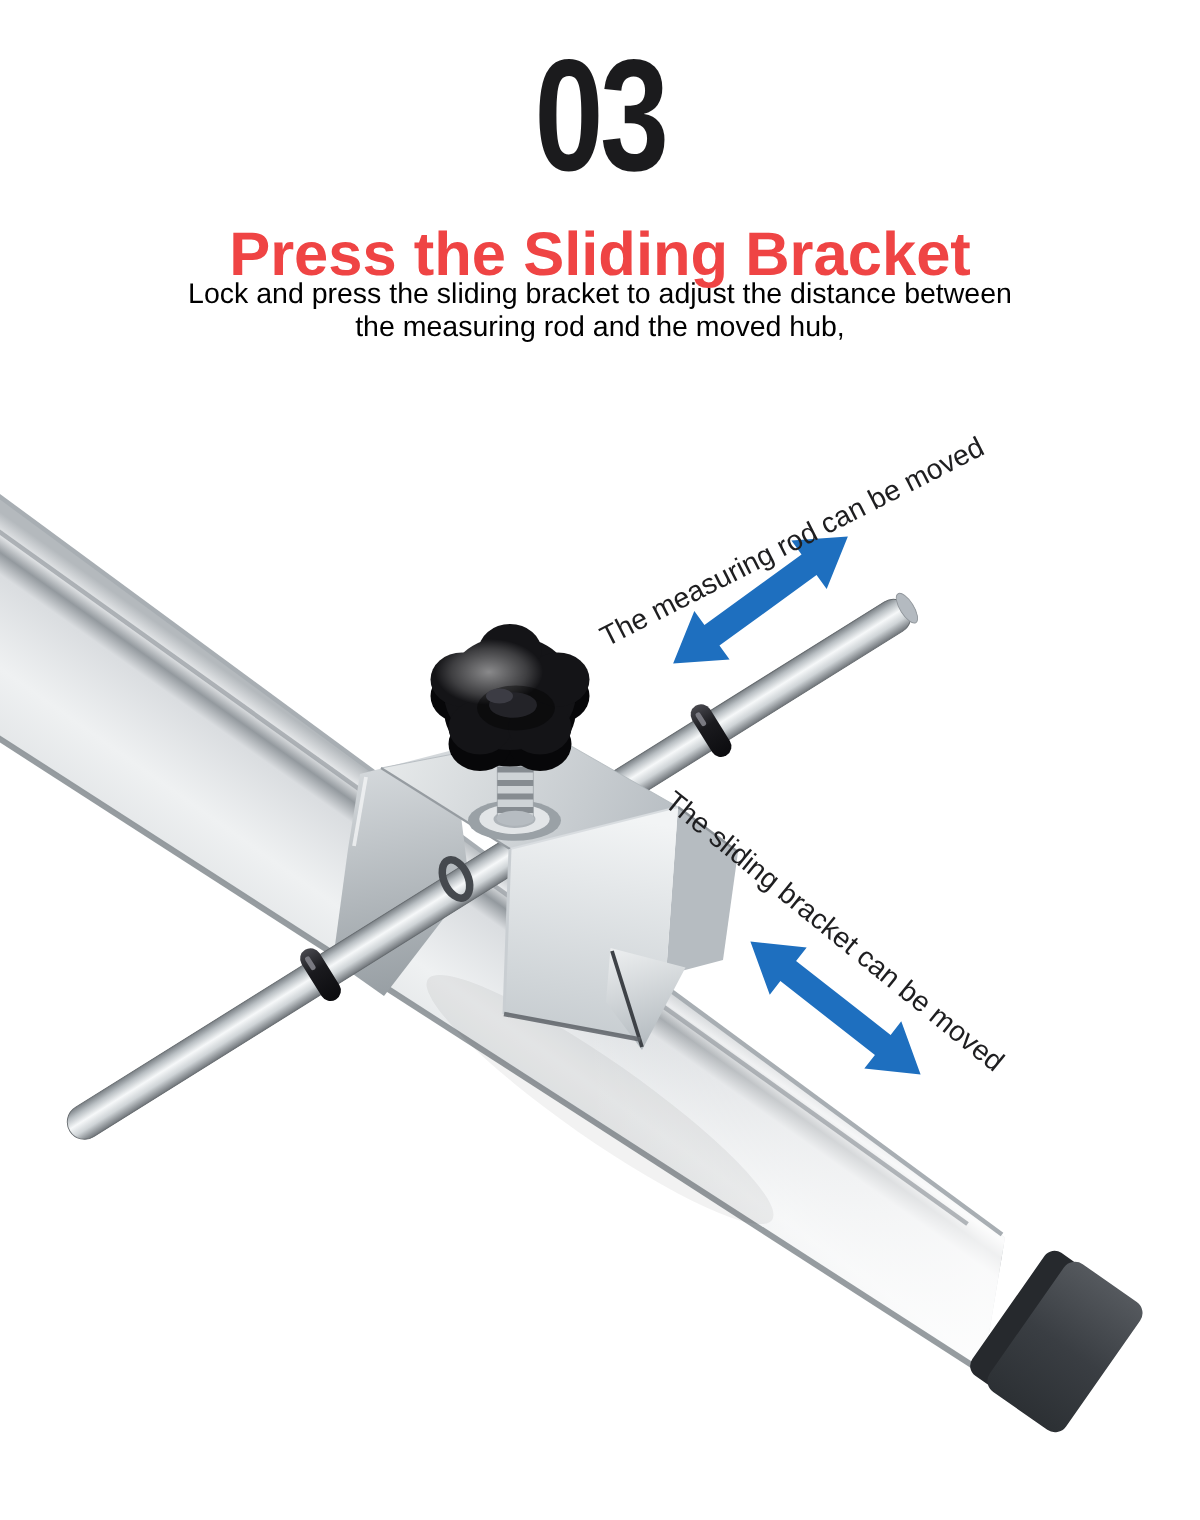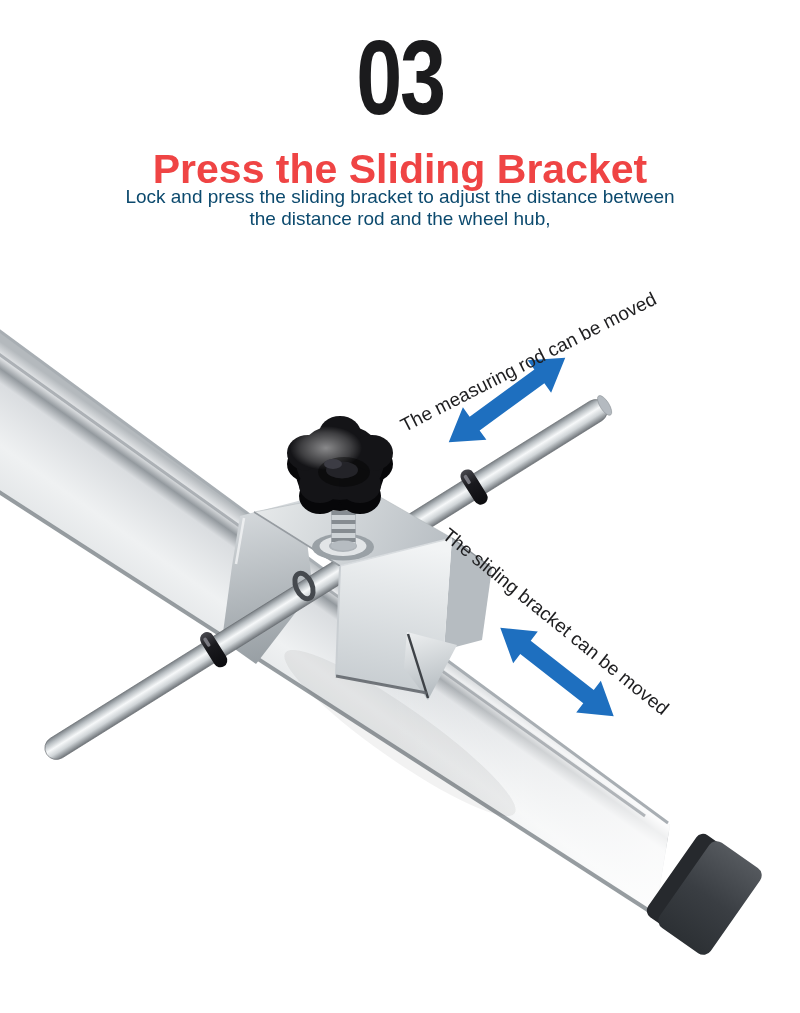--- a/index.html
+++ b/index.html
@@ -18,41 +18,41 @@
     transform:scaleX(.78);
   }
   .title{
     position:absolute;top:130px;left:0;right:0;margin:16px;
     text-align:center;
     font-size:41px;font-weight:700;color:#ef4444;
   }
   .subtitle{
     position:absolute;top:186px;left:0;right:0;margin:0;
     text-align:center;
-    font-size:19px;line-height:1.18;color:#0c4a6e;font-weight:400;
+    font-size:19px;line-height:1.18;color:#000000;font-weight:400;
   }
   .scene{position:absolute;left:0;top:0;width:800px;height:1013px;}
   .scene svg{position:absolute;left:0;top:0;}
   .ann{
     position:absolute;white-space:nowrap;
     color:#1e1e20;font-size:19px;font-weight:400;
     transform-origin:0 0;
   }
   .ann-rod{left:397px;top:417px;transform:rotate(-27deg);}
   .ann-bracket{left:452px;top:524px;transform:rotate(39deg);}
 </style>
 </head>
 <body>
 
 <div class="page">
 
   <div class="step-number">03</div>
   <h1 class="title">Press the Sliding Bracket</h1>
   <p class="subtitle"><span>Lock and press the sliding bracket to adjust the distance between</span><br>
-    <span>the distance rod and the wheel hub,</span><br>
+    <span>the measuring rod and the moved hub,</span><br>
     </p>
 
   <div class="scene">
     <svg width="800" height="1013" viewBox="0 0 800 1013">
       <defs>
         <linearGradient id="barGrad" gradientUnits="userSpaceOnUse" x1="320" y1="567" x2="222" y2="706">
           <stop offset="0" stop-color="#b4b9bd"></stop>
           <stop offset="0.07" stop-color="#e7e9eb"></stop>
           <stop offset="0.13" stop-color="#93999e"></stop>
           <stop offset="0.2" stop-color="#dadde0"></stop>

